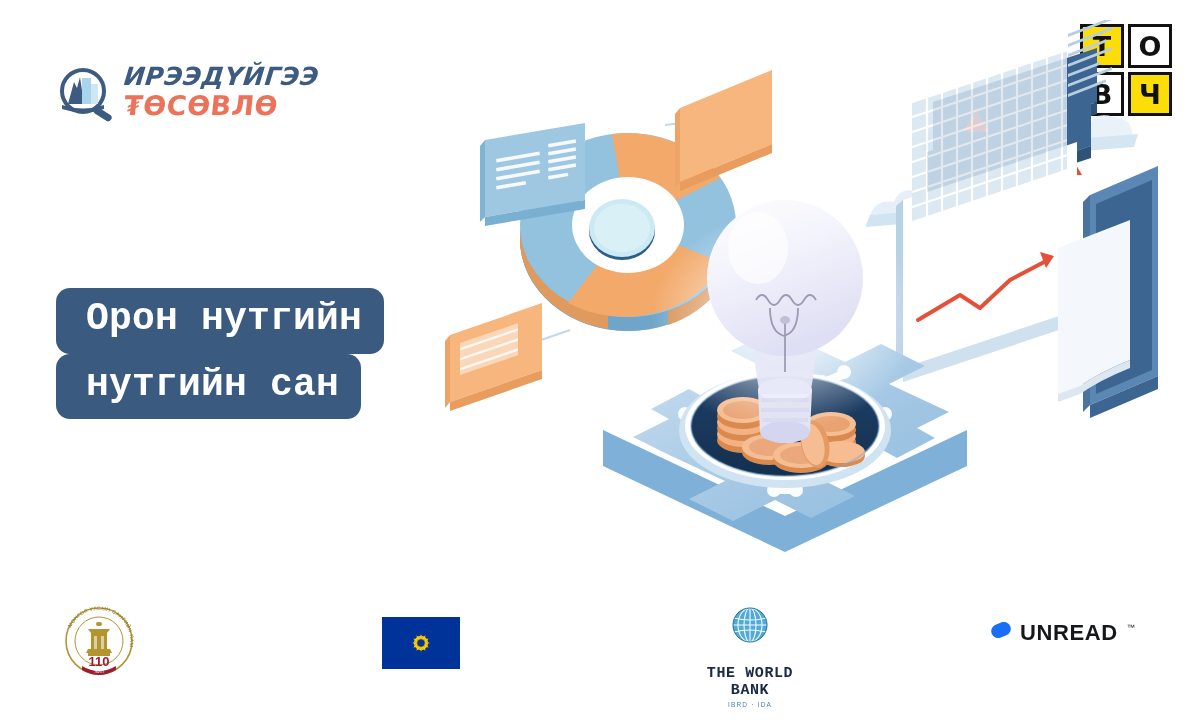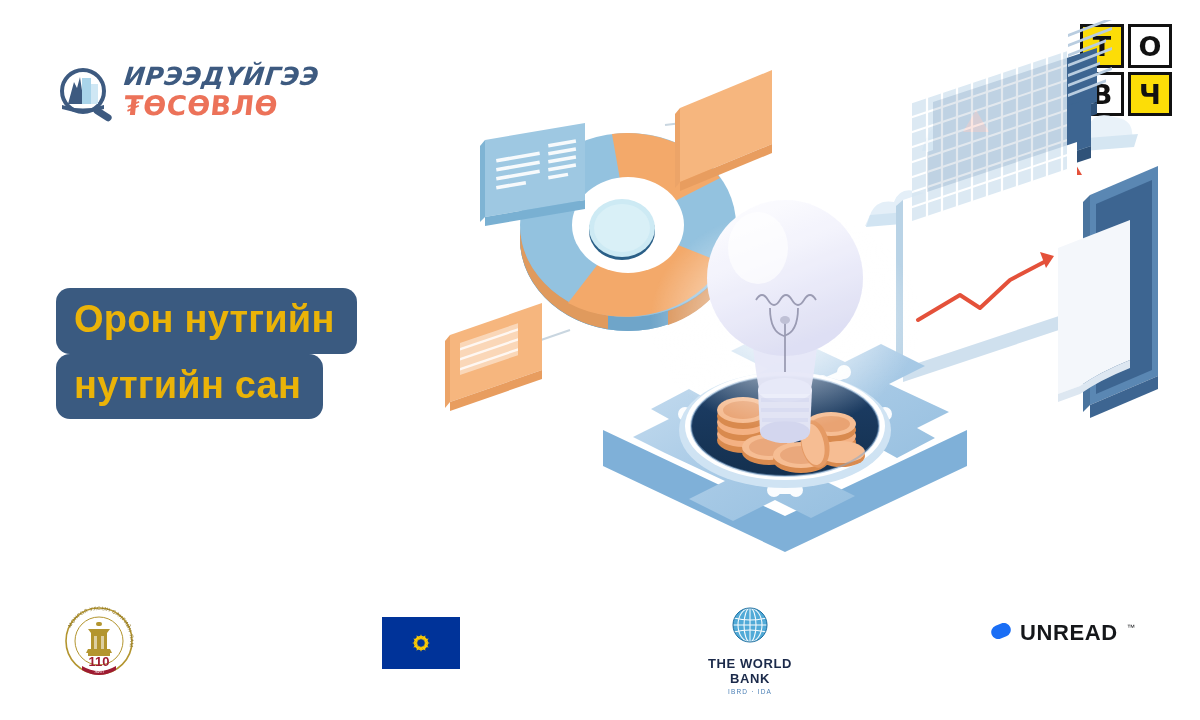--- a/index.html
+++ b/index.html
@@ -95,28 +95,28 @@
   
   .headline {
     position: absolute;
     left: 56px;
     top: 288px;
     width: 420px;
   }
   .pill {
     display: inline-block;
     background: #3a5a80;
-    color: #eab308;
+    color: #ffffff;
     border-radius: 14px;
-    padding: 10px 22px 13px 18px;
+    padding: 10px 22px 13px 30px;
     font-size: 38px;
     font-weight: bold;
     letter-spacing: 0.2px;
     line-height: 1.12;
-    font-family: Liberation Sans, sans-serif;
+    font-family: Liberation Mono, monospace;
   }
 
   
   .illus {
     position: absolute;
     left: 440px;
     top: 20px;
     width: 760px;
     height: 570px;
   }
@@ -151,42 +151,42 @@
   
   .wb {
     position: absolute;
     left: 692px;
     top: 10px;
     width: 116px;
     height: 72px;
     text-align: center;
   }
   .wb-title {
-    font-size: 13px;
+    font-size: 15px;
     font-weight: bold;
     letter-spacing: 0.6px;
     color: #1b2a4a;
-    font-family: Liberation Sans, sans-serif;
-    margin-top: 7px;
+    font-family: Liberation Mono, monospace;
+    margin-top: 16px;
   }
   .wb-sub {
     font-size: 6.5px;
     letter-spacing: 1.2px;
     color: #4a7fb5;
     font-family: "Liberation Sans", sans-serif;
     margin-top: 2px;
   }
 
   
   .unread {
     position: absolute;
     left: 990px;
     top: 622px;
     display: flex;
-    align-items: center;
+    align-items: flex-start;
     gap: 8px;
   }
   .unread-word {
     font-size: 22px;
     font-weight: bold;
     letter-spacing: 0.6px;
     color: #15171a;
     font-family: "Liberation Sans", sans-serif;
     line-height: 1;
   }

